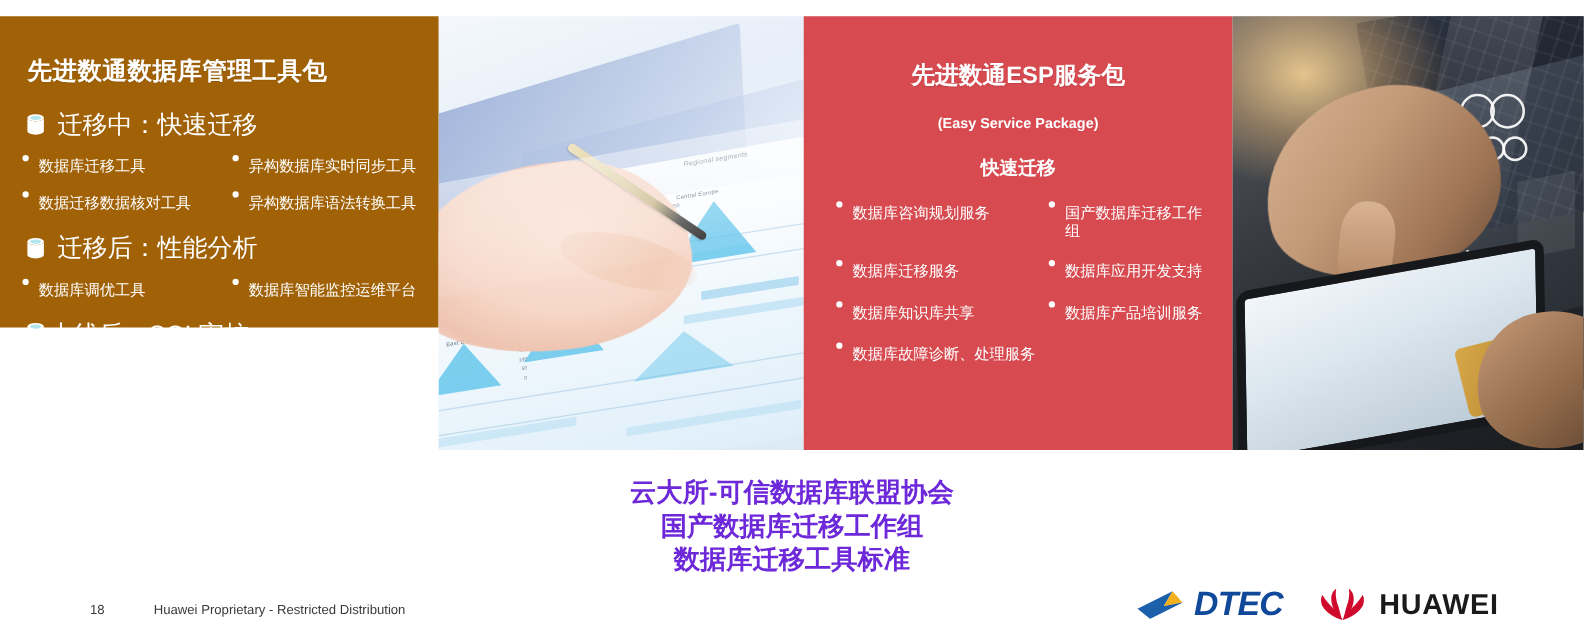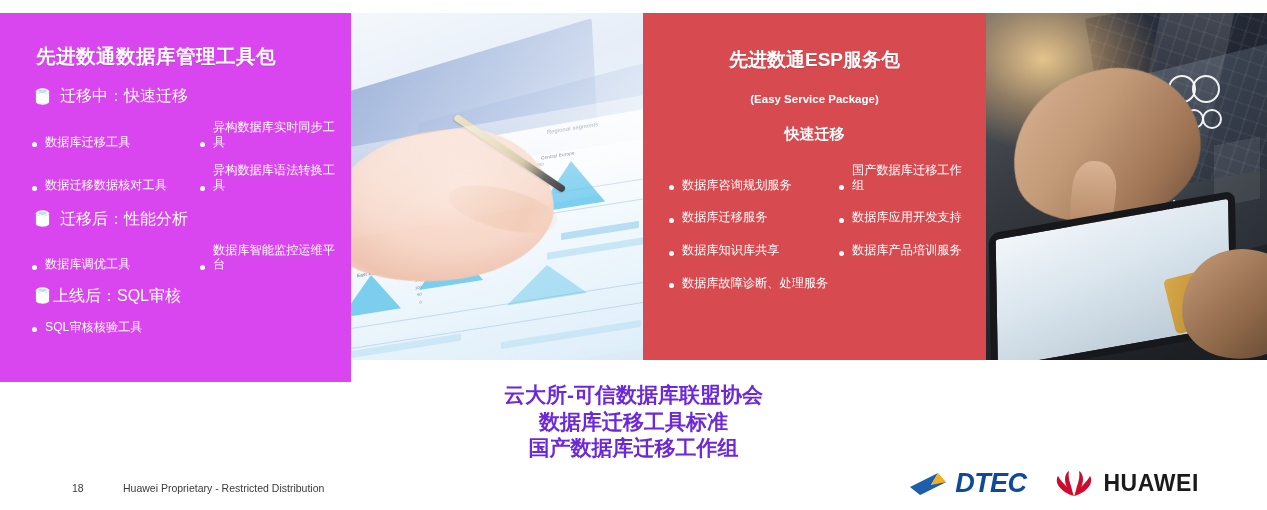--- a/index.html
+++ b/index.html
@@ -9,40 +9,40 @@
     font-family: "Liberation Sans", "DejaVu Sans", sans-serif;
     overflow: hidden;
   }
   .slide { position: relative; width: 1267px; height: 510px; background: #fff; }
 
   
   .banner { position: absolute; left: 0; top: 13px; width: 1267px; height: 347px; display: flex; }
 
   
   .panel-teal {
-    width: 351px; height: 369px; background: #d946ef;
-    position: relative; color: #fff; padding: 16px 12px 0 28px;
+    width: 351px; height: 249px; background: #a16207;
+    position: relative; color: #fff; padding: 16px 12px 0 14px;
   }
   .teal-title {
     font-size: 19.5px; font-weight: bold; letter-spacing: .5px;
     margin: 14px 0 0 8px; text-shadow: 0 1px 1px rgba(0,0,0,.10);
   }
   .sec-head {
     display: flex; align-items: center; gap: 9px;
-    font-size: 16px; margin: 16px 0 0 6px; font-weight: 500;
+    font-size: 20px; margin: 16px 0 0 6px; font-weight: 500;
   }
   .sec-head.tight { gap: 2px; margin-top: 14px; }
   .db-icon { width: 17px; height: 20px; display: block; flex: 0 0 auto; }
   .bullet-grid {
     display: grid; grid-template-columns: 168px auto;
     row-gap: 14px; margin: 13px 0 0 4px;
   }
   .bullet-grid.single { grid-template-columns: auto; }
   .bullet {
-    display: flex; align-items: flex-end; gap: 8px;
+    display: flex; align-items: flex-start; gap: 8px;
     font-size: 12.2px; line-height: 1.2; color: #ffffff;
   }
   .dot {
     width: 5px; height: 5px; border-radius: 50%;
     background: #fff; flex: 0 0 auto; position: relative; top: -2px;
   }
 
   
   .photo-charts { width: 292px; height: 347px; position: relative; overflow: hidden;
     background: linear-gradient(160deg,#f4f8fc 0%,#e7eef8 28%,#eaf4fb 55%,#dceaf6 100%); }
@@ -370,22 +370,22 @@
       <div class="pd-finger"></div>
       <div class="pd-tablet"></div>
       <div class="pd-card"></div>
       <div class="pd-hand2"></div>
     </div>
 
   </div>
 
   <div class="bottom-lines">
     <div>云大所-可信数据库联盟协会</div>
+    <div>国产数据库迁移工作组</div>
     <div>数据库迁移工具标准</div>
-    <div>国产数据库迁移工作组</div>
   </div>
 
   <div class="footer-page">18</div>
   <div class="footer-note">Huawei Proprietary - Restricted Distribution</div>
 
   <div class="logos">
     <div class="dtec">
       <svg width="46" height="28" viewBox="0 0 46 28">
         <path d="M2 17 L30 3 L23 15 L38 12 L12 25 Z" fill="#1c5fab"></path>
         <path d="M30 3 L23 15 L38 12 Z" fill="#f2b01e"></path>

